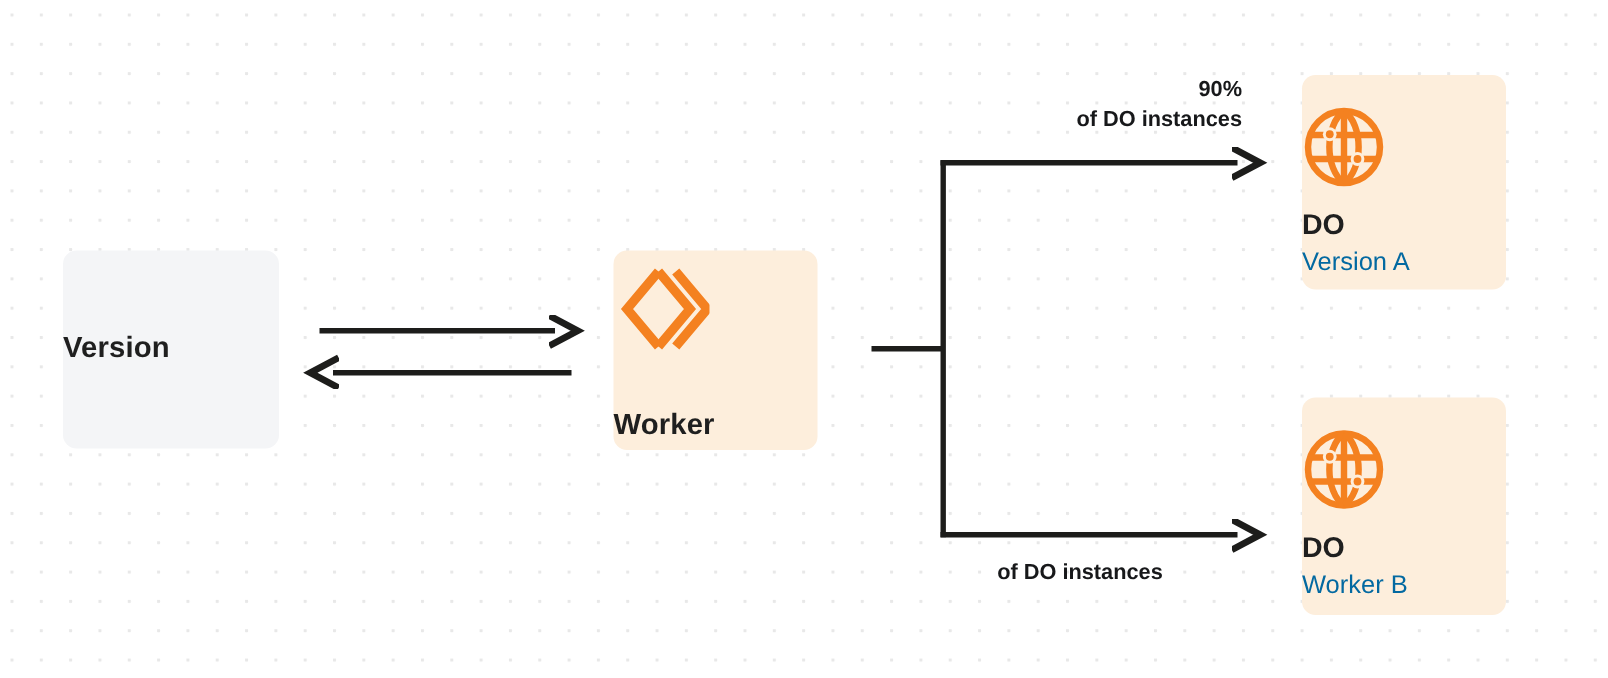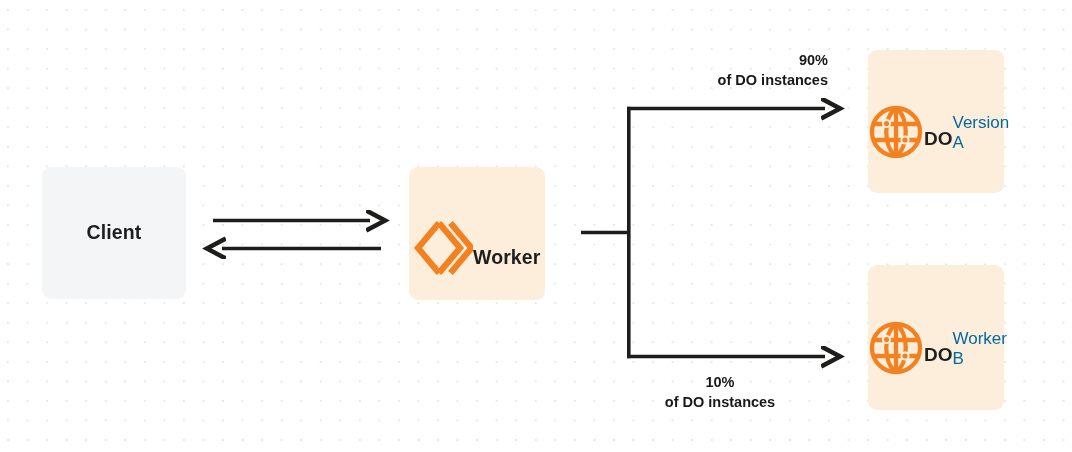--- a/index.html
+++ b/index.html
@@ -20,22 +20,22 @@
     height: 452px;
     background-color: #ffffff;
     background-image: radial-gradient(circle at 1px 1px, #e8e8e8 1.15px, rgba(255,255,255,0) 1.3px);
     background-size: 19.55px 19.55px;
     background-position: 7px 9px;
   }
 
   .node-box {
     position: absolute;
     display: flex;
-    flex-direction: row;
-    align-items: center;
+    flex-direction: column;
+    align-items: flex-start;
     justify-content: center;
     border-radius: 9px;
     box-sizing: border-box;
   }
 
   
   #node-client {
     left: 42px;
     top: 167px;
     width: 144px;
@@ -51,21 +51,22 @@
   }
 
   
   #node-worker {
     left: 409px;
     top: 167px;
     width: 136px;
     height: 133px;
     background-color: #fdeedc;
     justify-content: flex-start;
-    padding-top: 28px;
+    padding-top: 8px;
+    gap: 16px;
   }
   #node-worker .node-title {
     margin-top: 20px;
   }
 
   
   .node-do {
     left: 868px;
     width: 136px;
     background-color: #fdeedc;
@@ -153,26 +154,25 @@
       <line x1="627" y1="356.5" x2="825" y2="356.5" stroke="#1d1d1b" stroke-width="3.6" marker-end="url(#arrowhead-right)"></line>
     </g>
   </svg>
 
   <div class="edge-label" id="label-top">
     <div>90%</div>
     <div>of DO instances</div>
   </div>
 
   <div class="edge-label" id="label-bottom">
-    <div>10%</div>
     <div>of DO instances</div>
   </div>
 
   <div class="node-box" id="node-client">
-    <div class="node-title">Client</div>
+    <div class="node-title">Version</div>
   </div>
 
   <div class="node-box" id="node-worker">
     <span>
       <svg class="icon-svg" width="64" height="62" viewBox="0 0 64 62" fill="none">
 
         <path d="M30 6 L9 31 L30 56" stroke="#f48120" stroke-width="6.2" stroke-linecap="butt" stroke-linejoin="miter" fill="none"></path>
 
         <path d="M30 6 L51 31 L30 56" stroke="#f48120" stroke-width="6.2" stroke-linecap="butt" stroke-linejoin="miter" fill="none"></path>
 

